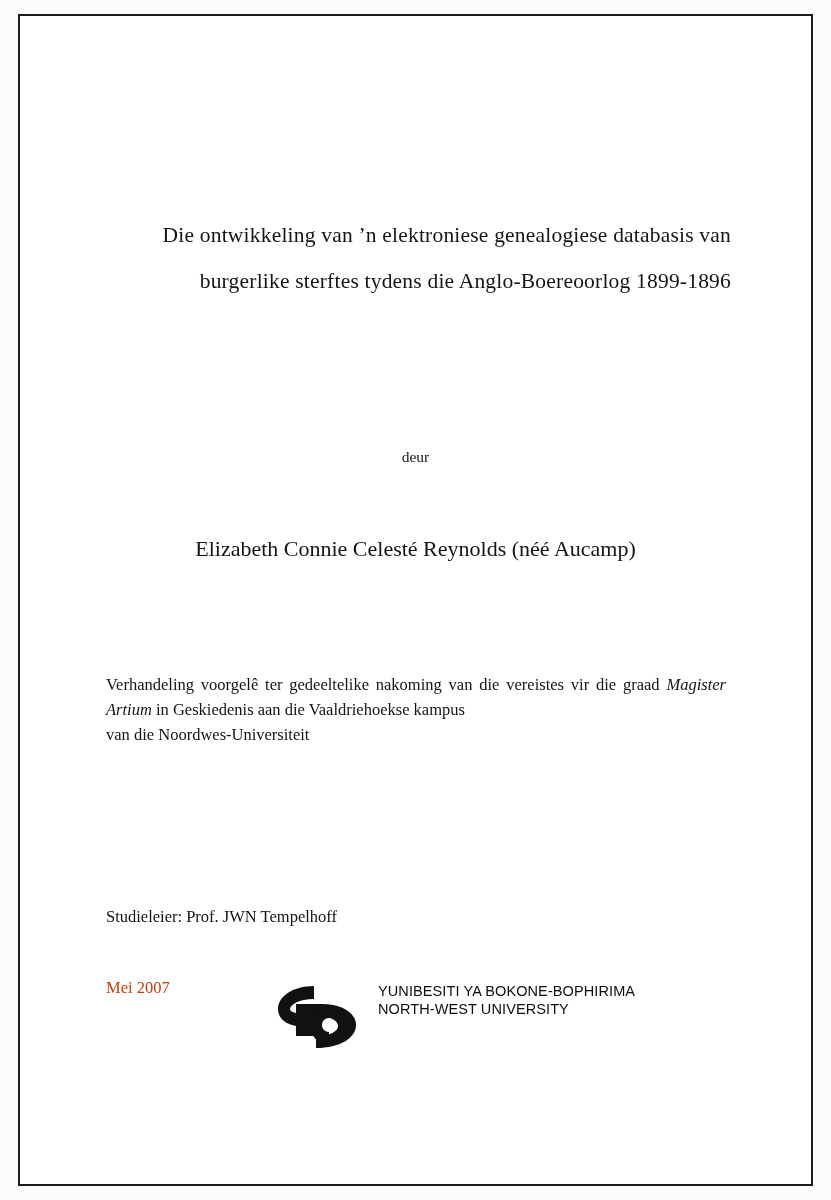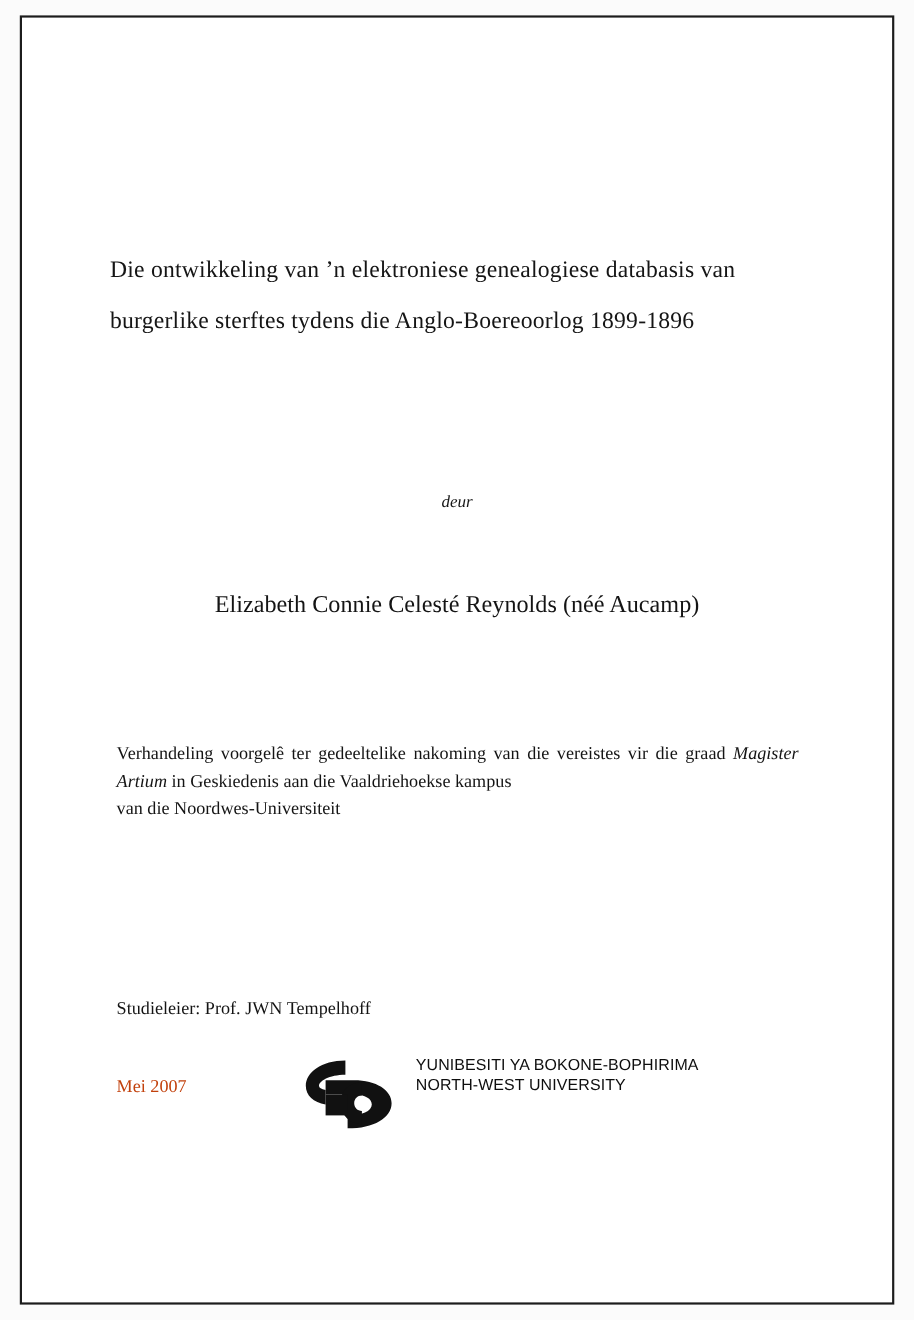--- a/index.html
+++ b/index.html
@@ -36,39 +36,38 @@
     left: 0;
     top: 0;
     right: 0;
     bottom: 0;
     padding: 0;
   }
   .title-block {
     position: absolute;
     left: 80px;
     right: 80px;
-    top: 206px;
-    text-align: left;
+    top: 196px;
+    text-align: right;
   }
   .title-line {
     font-size: 21.5px;
     line-height: 46px;
     letter-spacing: 0.2px;
     color: #151515;
     white-space: nowrap;
   }
   .byline-label {
     position: absolute;
     left: 0;
     right: 0;
     top: 432px;
     text-align: center;
     font-size: 15.5px;
     color: #161616;
-    font-style: italic;
   }
   .author {
     position: absolute;
     left: 0;
     right: 0;
     top: 520px;
     text-align: center;
     font-size: 22px;
     color: #141414;
   }
@@ -101,21 +100,21 @@
     left: 86px;
     top: 959px;
     font-size: 16.5px;
     line-height: 25px;
     color: #c2410c;
   }
   
   .logo {
     position: absolute;
     left: 238px;
-    top: 936px;
+    top: 958px;
     width: 340px;
     height: 78px;
   }
   .logo-mark {
     position: absolute;
     left: 8px;
     top: 8px;
     width: 108px;
     height: 66px;
   }

